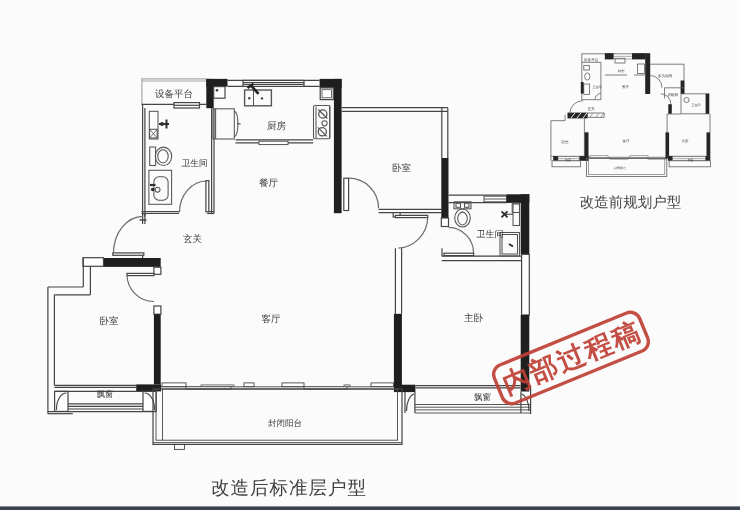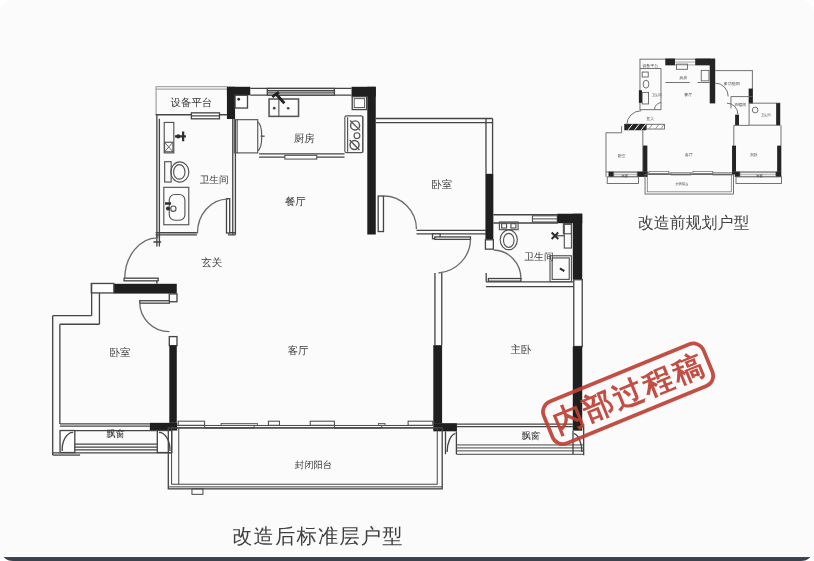--- a/index.html
+++ b/index.html
@@ -1,17 +1,17 @@
 <!DOCTYPE html>
 <html><head>
 <meta charset="utf-8">
 <style>
   html,body{margin:0;padding:0;background:#ffffff;}
   #stage{position:relative;width:740px;height:510px;background:#fbfbfb;overflow:hidden;
-         font-family:"Liberation Sans", sans-serif;border-radius:12px;}
+         font-family:"Liberation Sans", sans-serif;}
   svg{position:absolute;left:0;top:0;}
   text{font-family:"Liberation Sans", sans-serif;}
 </style>
 </head>
 <body>
 <div id="stage">
 <svg width="740" height="510" viewBox="0 0 740 510">
   <rect x="0" y="0" width="740" height="510" fill="#fbfbfb"></rect>
 
   <g id="mainplan" stroke="#454545" stroke-width="1.2" fill="none">

